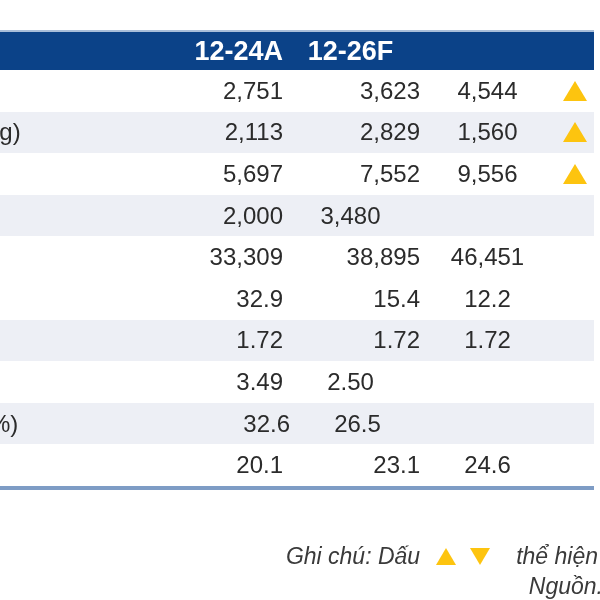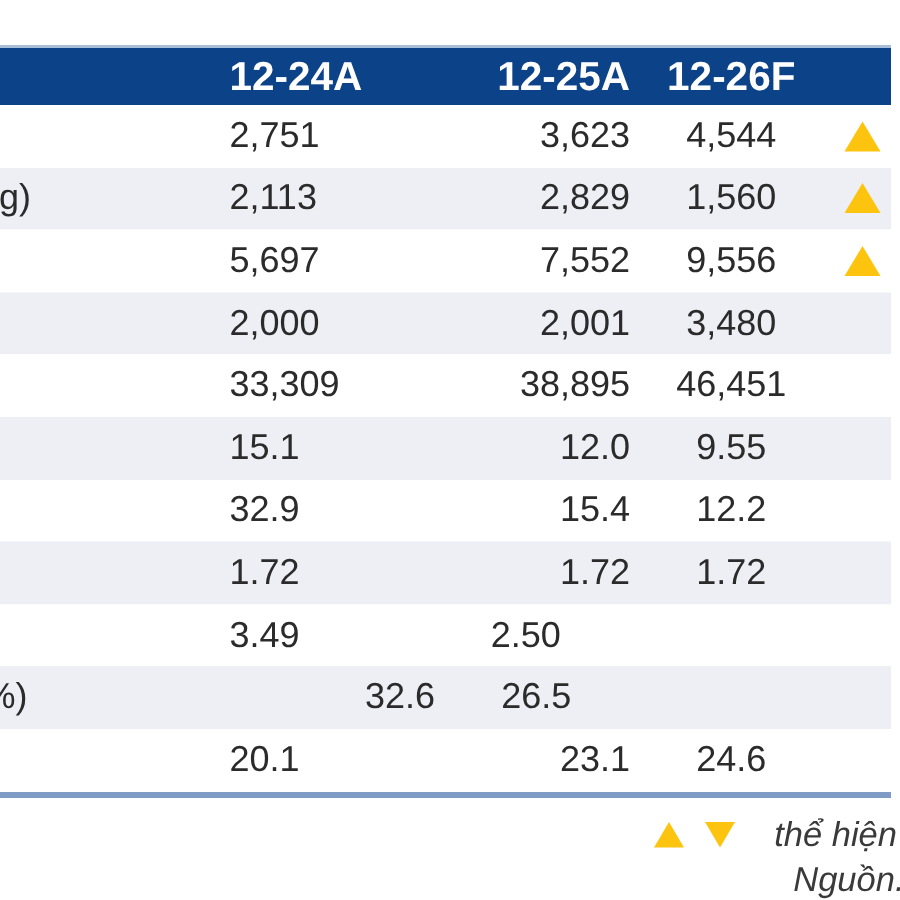--- a/index.html
+++ b/index.html
@@ -33,21 +33,21 @@
     display:flex;align-items:center;height:41.6px;
     font-size:24px;color:var(--value-text);
     white-space:nowrap;
   }
   .row.even{background:var(--zebra);}
   .row.odd{background:var(--row-white);}
   .cell-label{flex:0 0 153px;overflow:hidden;text-align:left;color:var(--value-text);}
   .cell-label .frag{display:inline-block;}
   .frag-ng{margin-left:-14px;}
   .frag-pct{margin-left:-11px;}
-  .cell-v1{flex:0 0 130px;}
+  .cell-v1{flex:0 0 130px;text-align:right;}
   .cell-v2{flex:0 0 137px;text-align:right;}
   .cell-v3{flex:0 0 135px;text-align:center;}
   .cell-arrow{flex:0 0 39px;display:flex;align-items:center;justify-content:center;}
   .tri-up{
     width:0;height:0;display:inline-block;
     border-left:12px solid transparent;border-right:12px solid transparent;
     border-bottom:20px solid var(--triangle);
   }
   .tri-down{
     width:0;height:0;display:inline-block;
@@ -78,21 +78,20 @@
 <body>
 
 <div class="stage">
 
   <div class="table">
     <div class="rule-top"></div>
 
     <div class="hdr-row">
       <div class="cell-label"></div>
       <div class="cell-v1">12-24A</div>
-      <div class="cell-v2">12-25A</div>
       <div class="cell-v3">12-26F</div>
       <div class="cell-arrow"></div>
     </div>
 
     <div class="row odd">
       <div class="cell-label"></div>
       <div class="cell-v1">2,751</div>
       <div class="cell-v2">3,623</div>
       <div class="cell-v3">4,544</div>
       <div class="cell-arrow">
@@ -116,40 +115,32 @@
       <div class="cell-v2">7,552</div>
       <div class="cell-v3">9,556</div>
       <div class="cell-arrow">
           <span class="tri-up"></span>
         </div>
     </div>
 
     <div class="row even">
       <div class="cell-label"></div>
       <div class="cell-v1">2,000</div>
-      <div class="cell-v2">2,001</div>
       <div class="cell-v3">3,480</div>
       <div class="cell-arrow"></div>
     </div>
 
     <div class="row odd">
       <div class="cell-label"></div>
       <div class="cell-v1">33,309</div>
       <div class="cell-v2">38,895</div>
       <div class="cell-v3">46,451</div>
       <div class="cell-arrow"></div>
     </div>
 
-    <div class="row even">
-      <div class="cell-label"></div>
-      <div class="cell-v1">15.1</div>
-      <div class="cell-v2">12.0</div>
-      <div class="cell-v3">9.55</div>
-      <div class="cell-arrow"></div>
-    </div>
 
     <div class="row odd">
       <div class="cell-label"></div>
       <div class="cell-v1">32.9</div>
       <div class="cell-v2">15.4</div>
       <div class="cell-v3">12.2</div>
       <div class="cell-arrow"></div>
     </div>
 
     <div class="row even">
@@ -180,20 +171,21 @@
       <div class="cell-v2">23.1</div>
       <div class="cell-v3">24.6</div>
       <div class="cell-arrow"></div>
     </div>
 
     <div class="rule-bottom"></div>
   </div>
 
   <div class="footer">
     <div class="note-line">
+      <span class="txt">Ghi chú: Dấu</span>
       <span class="gap-a"></span>
       <span class="tri-up small"></span>
       <span class="gap-b"></span>
       <span class="tri-down"></span>
       <span class="gap-c"></span>
       <span class="txt">thể hiện</span>
     </div>
     <div class="source-line">Nguồn.</div>
   </div>
 

